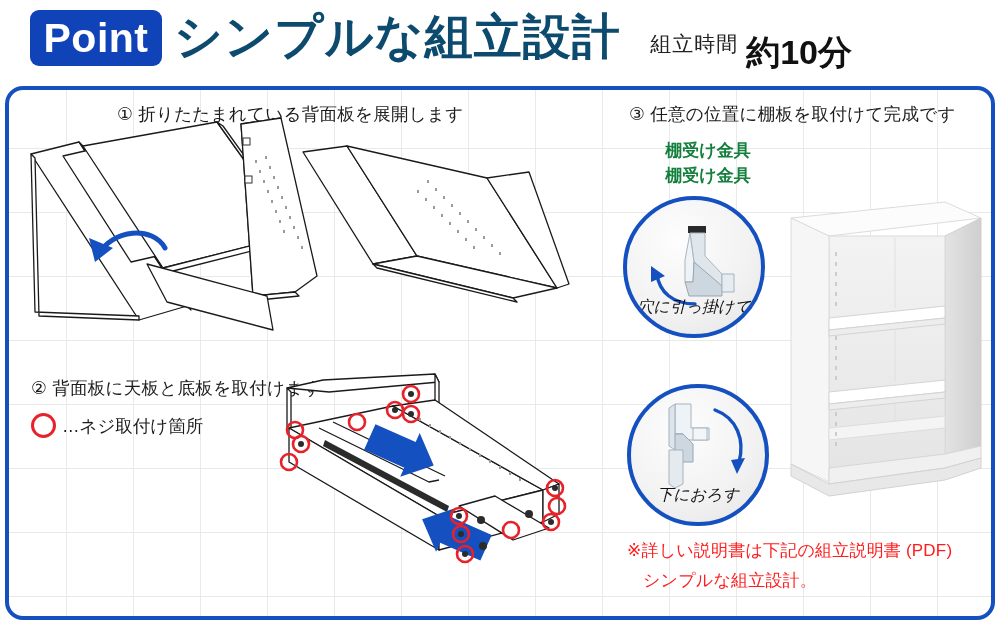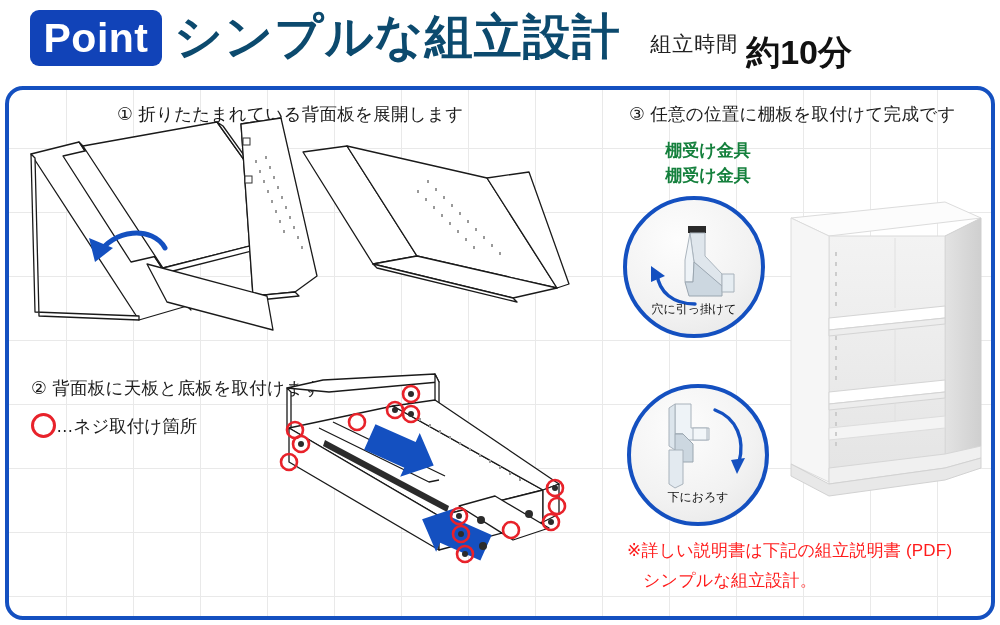--- a/index.html
+++ b/index.html
@@ -42,38 +42,38 @@
     background-size:67px 64px;background-position:-10px -6px;
   }
 
   .step-cap{position:absolute;font-size:17.5px;color:#1b1b1b;white-space:nowrap;letter-spacing:.3px;}
   .cap1{left:108px;top:12px;}
   .cap2{left:22px;top:286px;}
   .cap3{left:620px;top:12px;}
 
   .legend{position:absolute;left:22px;top:323px;display:flex;align-items:center;}
   .legend-circle{width:25px;height:25px;border:3px solid #e8222a;border-radius:50%;box-sizing:border-box;}
-  .legend-text{font-size:17.5px;color:#1b1b1b;margin-left:0;white-space:nowrap;}
+  .legend-text{font-size:17.5px;color:#1b1b1b;margin-left:6px;white-space:nowrap;}
 
   .bracket-title{
     position:absolute;left:624px;top:48px;width:150px;text-align:center;
     font-size:17px;font-weight:bold;color:#15803d;line-height:25px;white-space:nowrap;
   }
 
   
   .circ{
     position:absolute;border:4px solid #1450c0;border-radius:50%;
     background:radial-gradient(circle at 38% 30%,#fdfdfd 0%,#f2f2f2 58%,#e4e4e4 100%);
     box-sizing:border-box;overflow:hidden;
   }
   .circ1{left:614px;top:106px;width:142px;height:142px;}
   .circ2{left:618px;top:294px;width:142px;height:142px;}
   .circ-cap{
     position:absolute;left:0;width:100%;bottom:16px;text-align:center;
-    font-size:12px;color:#111;white-space:nowrap;
+    font-size:16px;color:#111;white-space:nowrap;font-style:italic;
   }
 
   
   .shelf-photo{position:absolute;left:776px;top:106px;width:210px;height:330px;}
 
   .footnote{
     position:absolute;left:618px;top:446px;width:366px;
     color:#ff1b1b;font-size:17px;line-height:30px;letter-spacing:.2px;
   }
   .footnote .l2{display:block;padding-left:16px;}

